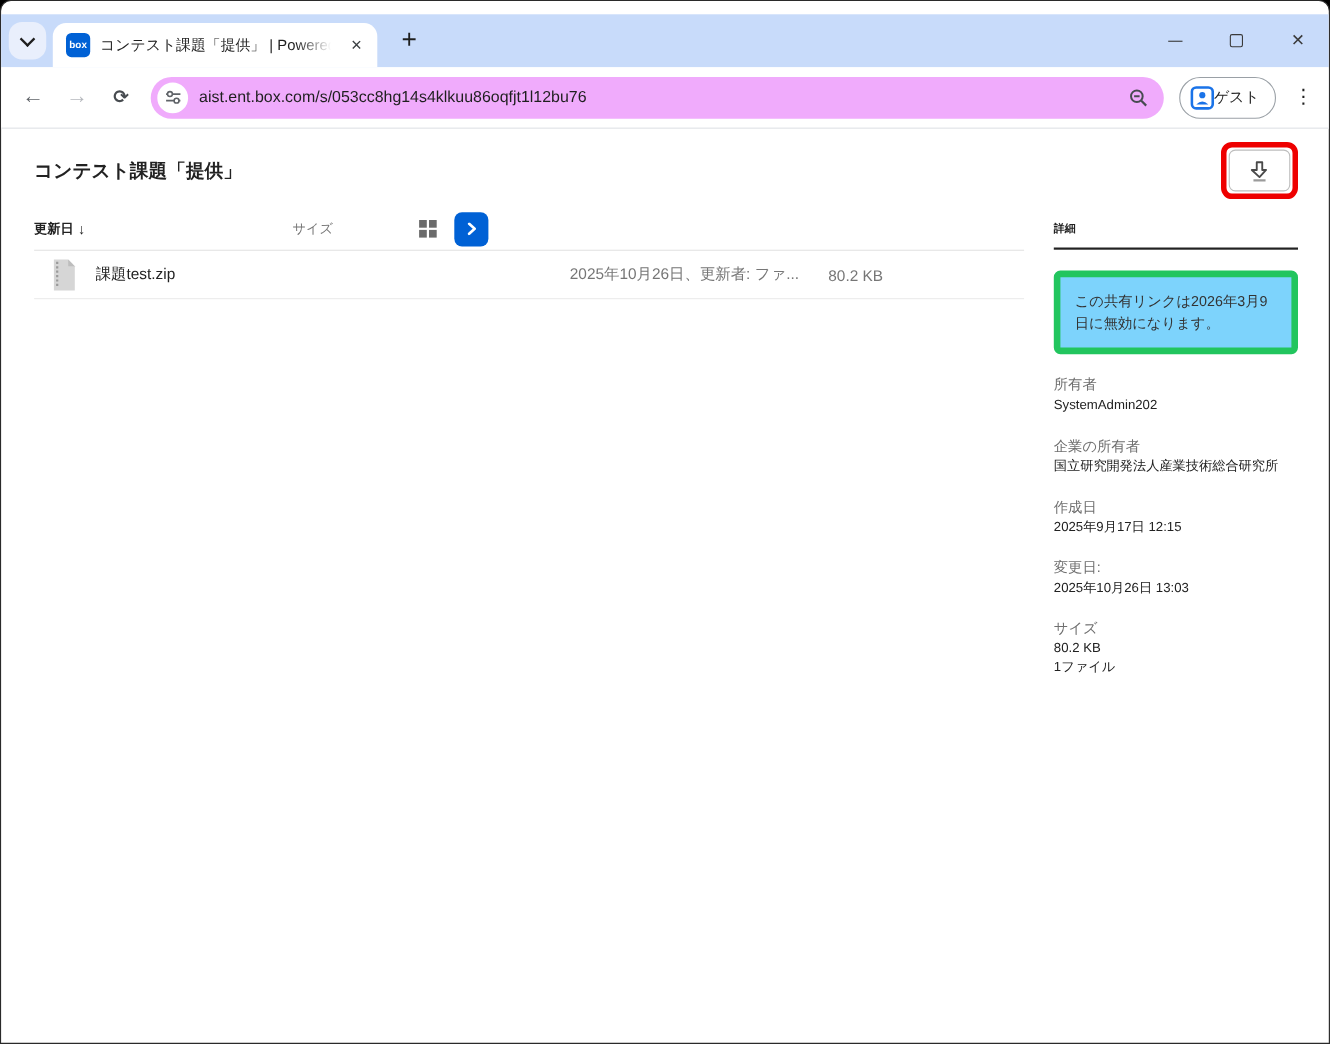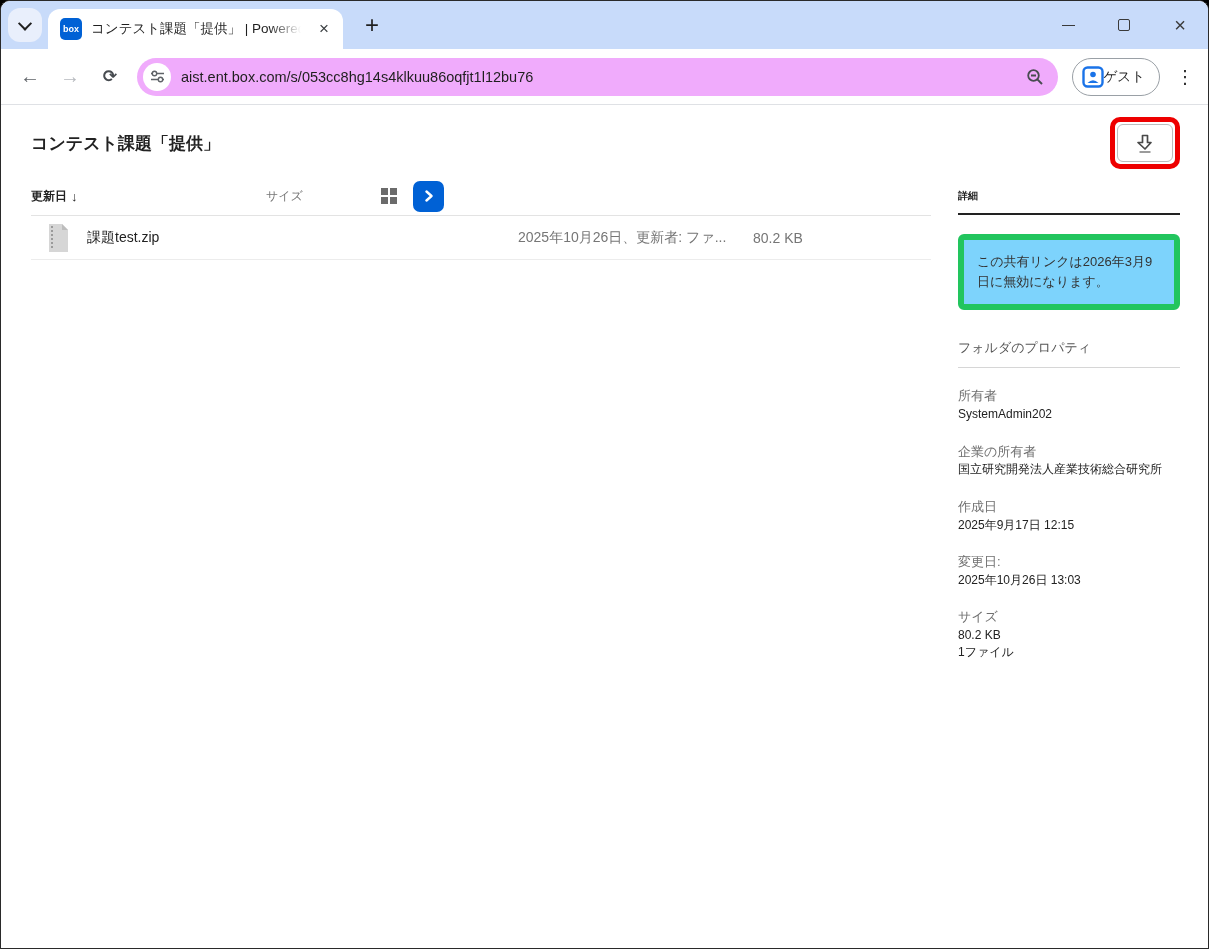--- a/index.html
+++ b/index.html
@@ -1,21 +1,21 @@
 <!DOCTYPE html>
 <html><head>
 <meta charset="utf-8">
 <style>
   * { margin:0; padding:0; box-sizing:border-box; }
   html,body { width:1209px; height:949px; background:#000; font-family:"Liberation Sans","DejaVu Sans",sans-serif; }
   .window { position:relative; width:1209px; height:949px; border-radius:10px 10px 0 0; overflow:hidden;
             border:1px solid #2a2a2a; background:#fff; }
 
   
-  .titlebar { position:relative; height:48px; background:#c8dbfa; display:flex; align-items:center; }
+  .titlebar { position:relative; height:48px; background:#c8dbfa; display:flex; align-items:center;margin-top:12px; }
   .tab-search-btn { width:34px; height:34px; margin-left:7px; border-radius:12px; background:#e9effc;
                     display:flex; align-items:center; justify-content:center; cursor:pointer; }
   .chevron-down { width:10px; height:10px; border-right:2.4px solid #1f1f1f; border-bottom:2.4px solid #1f1f1f;
                   transform:rotate(45deg) translate(-1px,-1px); }
   .tab { position:relative; margin-left:6px; margin-top:8px; height:40px; width:295px; background:#fff;
          border-radius:12px 12px 0 0; display:flex; align-items:center; padding:0 10px 0 12px; }
   .favicon { width:22px; height:22px; border-radius:5px; background:#0061d5; color:#fff; font-weight:bold;
              font-size:9px; display:flex; align-items:center; justify-content:center; flex:0 0 auto; }
   .tab-title { margin-left:9px; font-size:13.5px; color:#1f1f1f; white-space:nowrap; overflow:hidden; width:210px;
                -webkit-mask-image:linear-gradient(90deg,#000 85%,transparent); mask-image:linear-gradient(90deg,#000 85%,transparent); }
@@ -212,21 +212,20 @@
           </div>
           <div class="row-updated">2025年10月26日、更新者: ファ...</div>
           <div class="row-size">80.2 KB</div>
           <div class="row-spacer"></div>
         </div>
       </div>
 
       <div class="details">
         <div class="details-title">詳細</div>
         <div class="notice">この共有リンクは2026年3月9日に無効になります。</div>
-        <div class="props-title">フォルダのプロパティ</div>
 
         <div class="prop">
           <div class="prop-label">所有者</div>
           <div class="prop-value">SystemAdmin202</div>
         </div>
         <div class="prop">
           <div class="prop-label">企業の所有者</div>
           <div class="prop-value">国立研究開発法人産業技術総合研究所</div>
         </div>
         <div class="prop">

